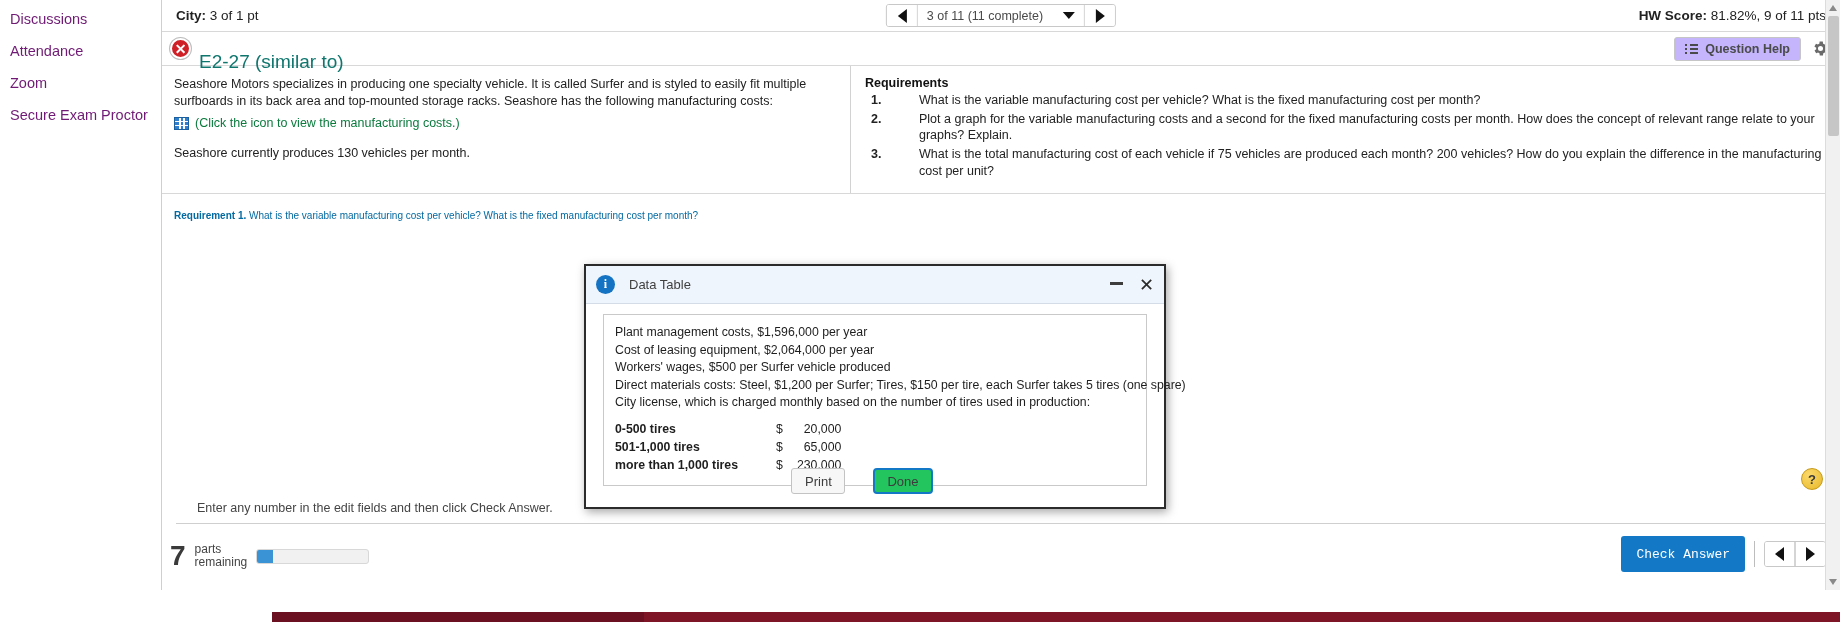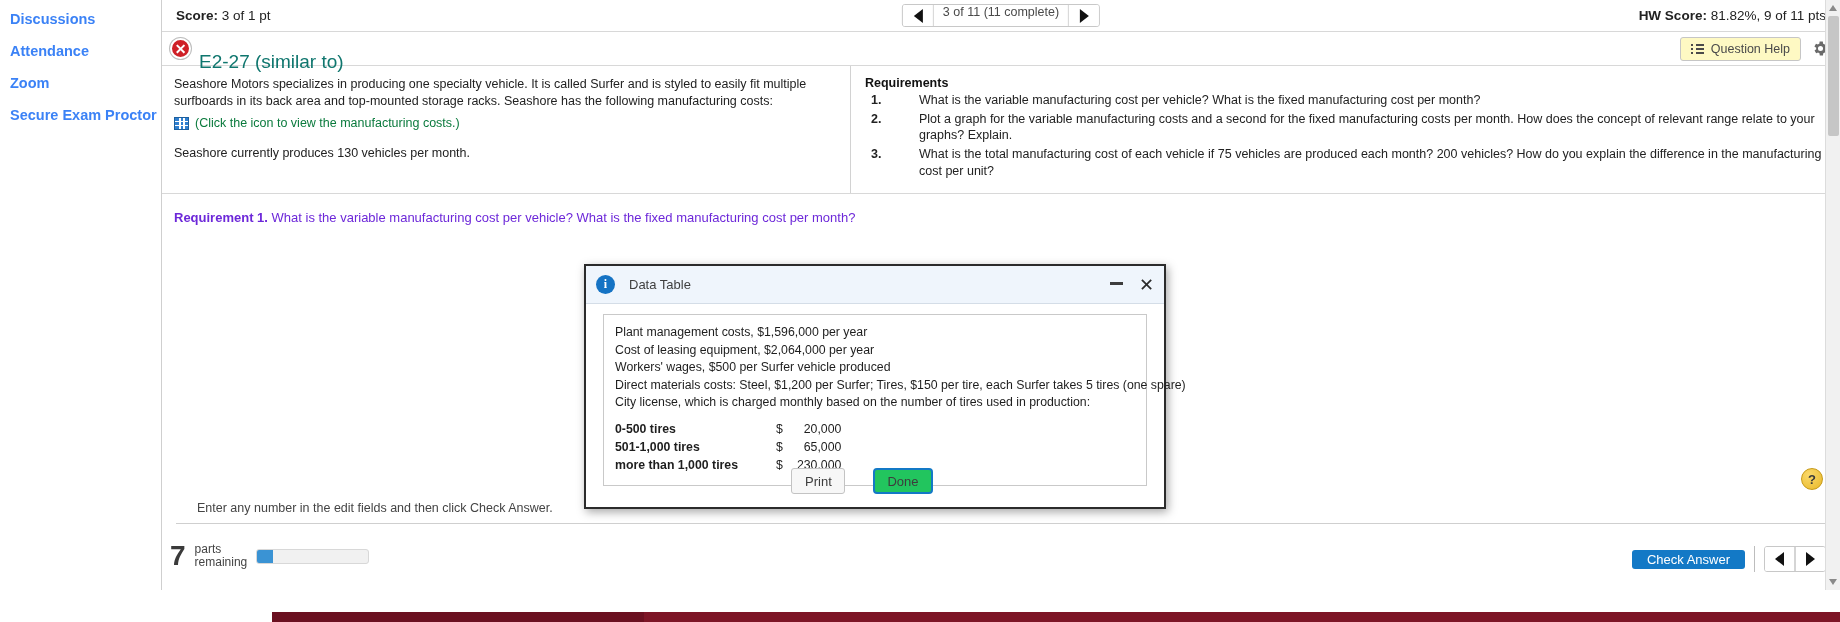--- a/index.html
+++ b/index.html
@@ -15,21 +15,21 @@
 
   #root { position: relative; width: 1840px; height: 622px; background:#fff; }
 
   
   .sidebar {
     position: absolute; left: 0; top: 0; width: 161px; height: 590px;
     background: #fff; padding: 4px 0 0 6px;
   }
   .sb-item {
     display: block; padding: 8px 4px 8px 4px; font-size: 14.5px;
-    color: #3b82f6; cursor: pointer; line-height: 1.1; white-space: nowrap; font-weight: bold;
+    color: #701a75; cursor: pointer; line-height: 1.1; white-space: nowrap;
   }
   .sb-item.active { color: #3b3b3b; font-weight: bold; }
 
   
   .main {
     position: absolute; left: 161px; top: 0; width: 1679px; height: 590px;
     border-left: 1px solid #cfcfcf; background: #fff;
   }
 
   
@@ -46,22 +46,22 @@
     border: 1px solid #c8c8c8; border-radius: 3px; overflow: hidden;
     background: #fff;
   }
   .nav-btn {
     width: 31px; display: flex; align-items: center; justify-content: center;
     background: #fff; cursor: pointer; font-size: 12px; color: #111;
   }
   .nav-btn.left { border-right: 1px solid #d5d5d5; }
   .nav-btn.right { border-left: 1px solid #d5d5d5; }
   .nav-sel {
-    display: flex; gap: 20px; padding: 0 9px;
-    font-size: 12.5px; color: #4a4a4a; cursor: pointer; white-space: nowrap; flex-direction: column;
+    display: flex; align-items: center; gap: 20px; padding: 0 9px;
+    font-size: 12.5px; color: #4a4a4a; cursor: pointer; white-space: nowrap;
   }
   .caret-dn { width:0;height:0;border-left:6px solid transparent;border-right:6px solid transparent;border-top:7px solid #111; }
   .tri-l { width:0;height:0;border-top:7px solid transparent;border-bottom:7px solid transparent;border-right:9px solid #111; }
   .tri-r { width:0;height:0;border-top:7px solid transparent;border-bottom:7px solid transparent;border-left:9px solid #111; }
 
   .hw-score {
     position: absolute; right: 14px; font-size: 13.5px; color: #222; white-space: nowrap;
   }
   .hw-score b { font-weight: bold; }
 
@@ -76,22 +76,22 @@
     box-shadow: 0 0 0 1px #bdbdbd;
     display: flex; align-items: center; justify-content: center;
     color: #fff; font-size: 14px; font-weight: bold; line-height: 1;
     flex: 0 0 auto;
   }
   .q-title { margin-left: 8px; font-size: 19px; color: #0f766e; white-space: nowrap; margin-top: 27px; }
 
   .qhelp-wrap { position: absolute; right: 10px; display: flex; align-items: center; gap: 10px; }
   .qhelp-btn {
     display: flex; align-items: center; gap: 7px;
-    border: 1px solid #c6c6c6; border-radius: 3px; background: #fef9c3;
-    height: 24px; padding: 0 10px; font-size: 12.5px; color: #4a4a4a; cursor: pointer;
+    border: 1px solid #c6c6c6; border-radius: 3px; background: #c4b5fd;
+    height: 24px; padding: 0 10px; font-size: 12.5px; color: #4a4a4a; cursor: pointer; font-weight: bold;
   }
   .list-icon { display: inline-block; width: 13px; }
   .list-icon i {
     display: block; height: 2px; background: #4a4a4a; margin: 2px 0 2px 5px; width: 8px; position: relative;
   }
   .list-icon i::before {
     content: ""; position: absolute; left: -5px; top: 0; width: 2px; height: 2px; background: #4a4a4a;
   }
   .gear {
     width: 19px; height: 19px; cursor: pointer; color: #666;
@@ -119,21 +119,21 @@
   .prod-line { margin-top: 16px; font-size: 12.5px; color: #222; }
 
   .req-head { font-size: 12.5px; font-weight: bold; color: #111; }
   .req-list { margin-top: 1px; }
   .req-item { display: flex; font-size: 12.5px; color: #222; line-height: 1.33; margin-top: 2px; }
   .req-num { width: 54px; flex: 0 0 54px; font-weight: bold; padding-left: 6px; }
   .req-body { flex: 1; }
 
   
   .req1 { padding: 16px 14px 0 12px; }
-  .req1-q { font-size: 13px; color: #6d28d9; }
+  .req1-q { font-size: 10px; color: #0369a1; }
   .req1-q b { font-weight: bold; }
   .ans-row { margin-top: 20px; display: flex; align-items: center; gap: 14px; padding-left: 6px; }
   .ans-label { font-size: 12.5px; color: #555; }
   .ans-input {
     width: 58px; height: 18px; border: 1px solid #1a7a8c; background: #fff;
     outline: none; font-family: "Liberation Sans", sans-serif; font-size: 12px; padding: 0 3px;
   }
   .ans-dot { font-size: 12.5px; color: #444; margin-left: -8px; }
 
   
@@ -152,22 +152,22 @@
     width: 113px; height: 15px; background: #f1f1f1; border: 1px solid #d8d8d8;
     border-radius: 3px; overflow: hidden;
   }
   .progress > span { display: block; height: 100%; background: #3a93d4; }
 
   .footer-right {
     position: absolute; right: 14px; bottom: 18px; display: flex; align-items: center; gap: 9px;
   }
   .check-btn {
     background: #1379c6; color: #fff; border: none; border-radius: 3px;
-    height: 19px; padding: 0 15px; font-size: 13px; cursor: pointer;
-    font-family: Liberation Sans, sans-serif;
+    height: 36px; padding: 0 15px; font-size: 13px; cursor: pointer;
+    font-family: Liberation Mono, monospace;
   }
   .vsep { width: 1px; height: 26px; background: #bdbdbd; }
   .pager {
     display: flex; border: 1px solid #c8c8c8; border-radius: 3px; overflow: hidden; height: 26px;
   }
   .pager .nav-btn { width: 30px; }
 
   .help-circle {
     position: absolute; right: 17px; bottom: 100px;
     width: 22px; height: 22px; border-radius: 50%;
@@ -251,21 +251,21 @@
     <div class="sb-item"><span>Discussions</span></div>
     <div class="sb-item"><span>Attendance</span></div>
     <div class="sb-item"><span>Zoom</span></div>
     <div class="sb-item"><span>Secure Exam Proctor</span></div>
   </div>
 
   <div class="main">
 
     <div class="topbar">
       <div class="score-txt">
-        <b>Score:</b>
+        <b>City:</b>
         <span>3 of 1 pt</span>
       </div>
 
       <div class="nav-group">
         <div class="nav-btn left">
           <span class="tri-l"></span>
         </div>
         <div class="nav-sel">
           <span>3 of 11 (11 complete)</span>
           <span class="caret-dn"></span>

